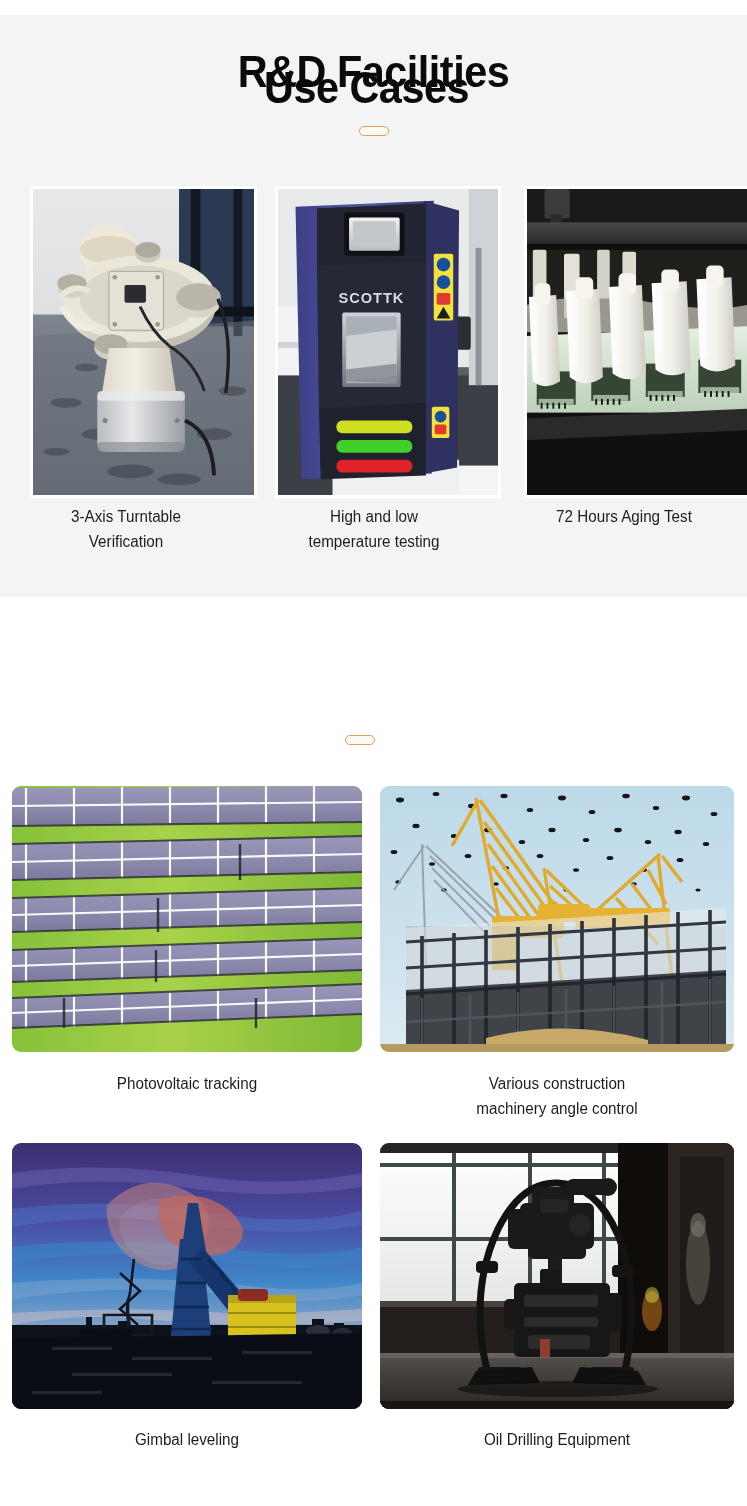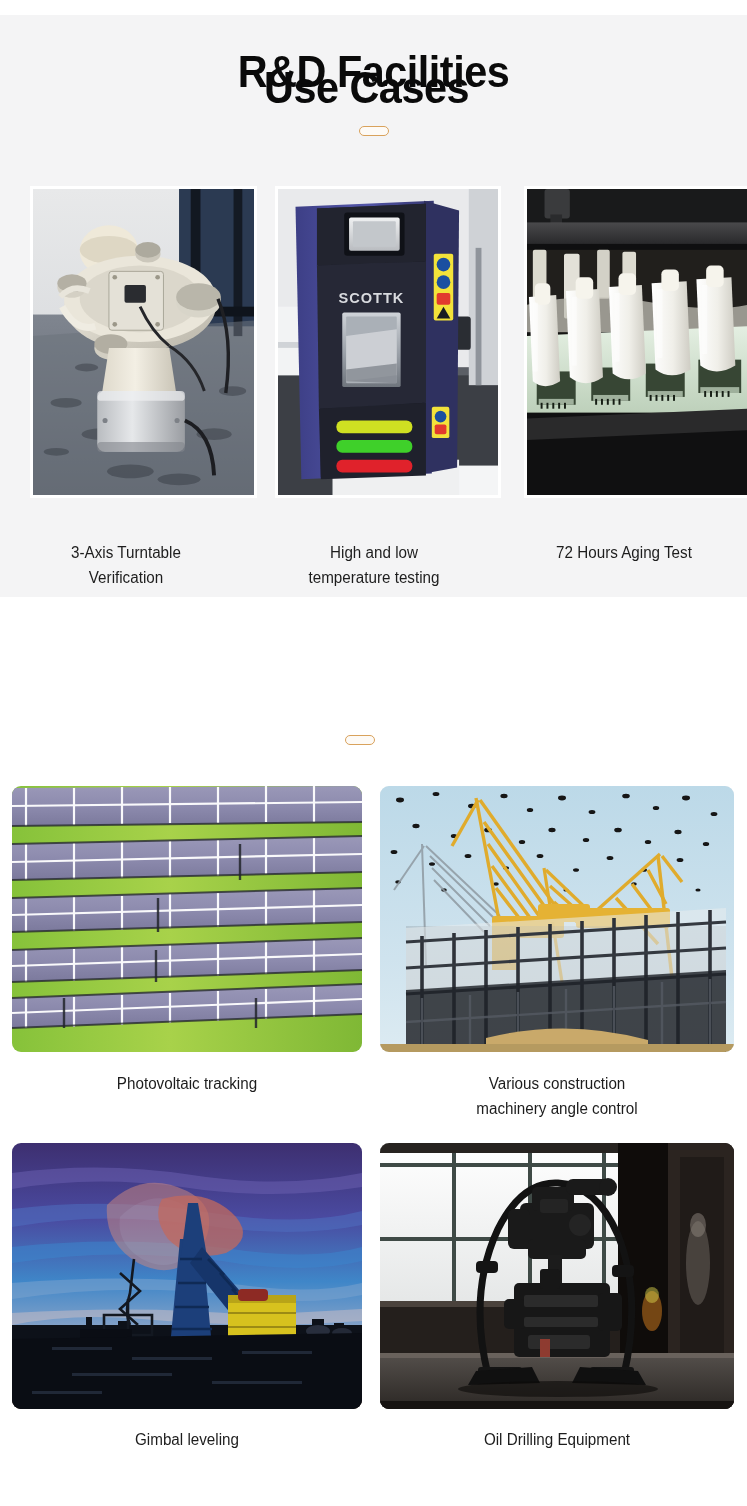--- a/index.html
+++ b/index.html
@@ -46,21 +46,21 @@
   .rd-row { position: absolute; left: 17px; top: 186px; width: 747px; height: 312px; }
   .rd-card {
     position: absolute; top: 0; height: 312px; overflow: hidden;
     background: #fff; border: 3px solid #ffffff;
   }
   .rd-card.c1 { left: 13px;  width: 227px; }
   .rd-card.c2 { left: 258px; width: 226px; }
   .rd-card.c3 { left: 507px; width: 227px; }
   .rd-img { position: absolute; inset: 0; overflow: hidden; }
 
-  .rd-caps { position: absolute; left: 0; top: 504px; width: 747px; height: 80px; margin-top: 36px; }
+  .rd-caps { position: absolute; left: 0; top: 504px; width: 747px; height: 80px; }
   .cap {
     position: absolute; text-align: center; font-size: 16px; line-height: 25px;
     color: #1d1d1d; font-family: "Liberation Sans", "DejaVu Sans", sans-serif;
     transform: scaleX(0.95);
   }
   .cap.rc1 { left: 10px;  top: 0; width: 232px; }
   .cap.rc2 { left: 258px; top: 0; width: 232px; }
   .cap.rc3 { left: 505px; top: 0; width: 238px; }
 
   

